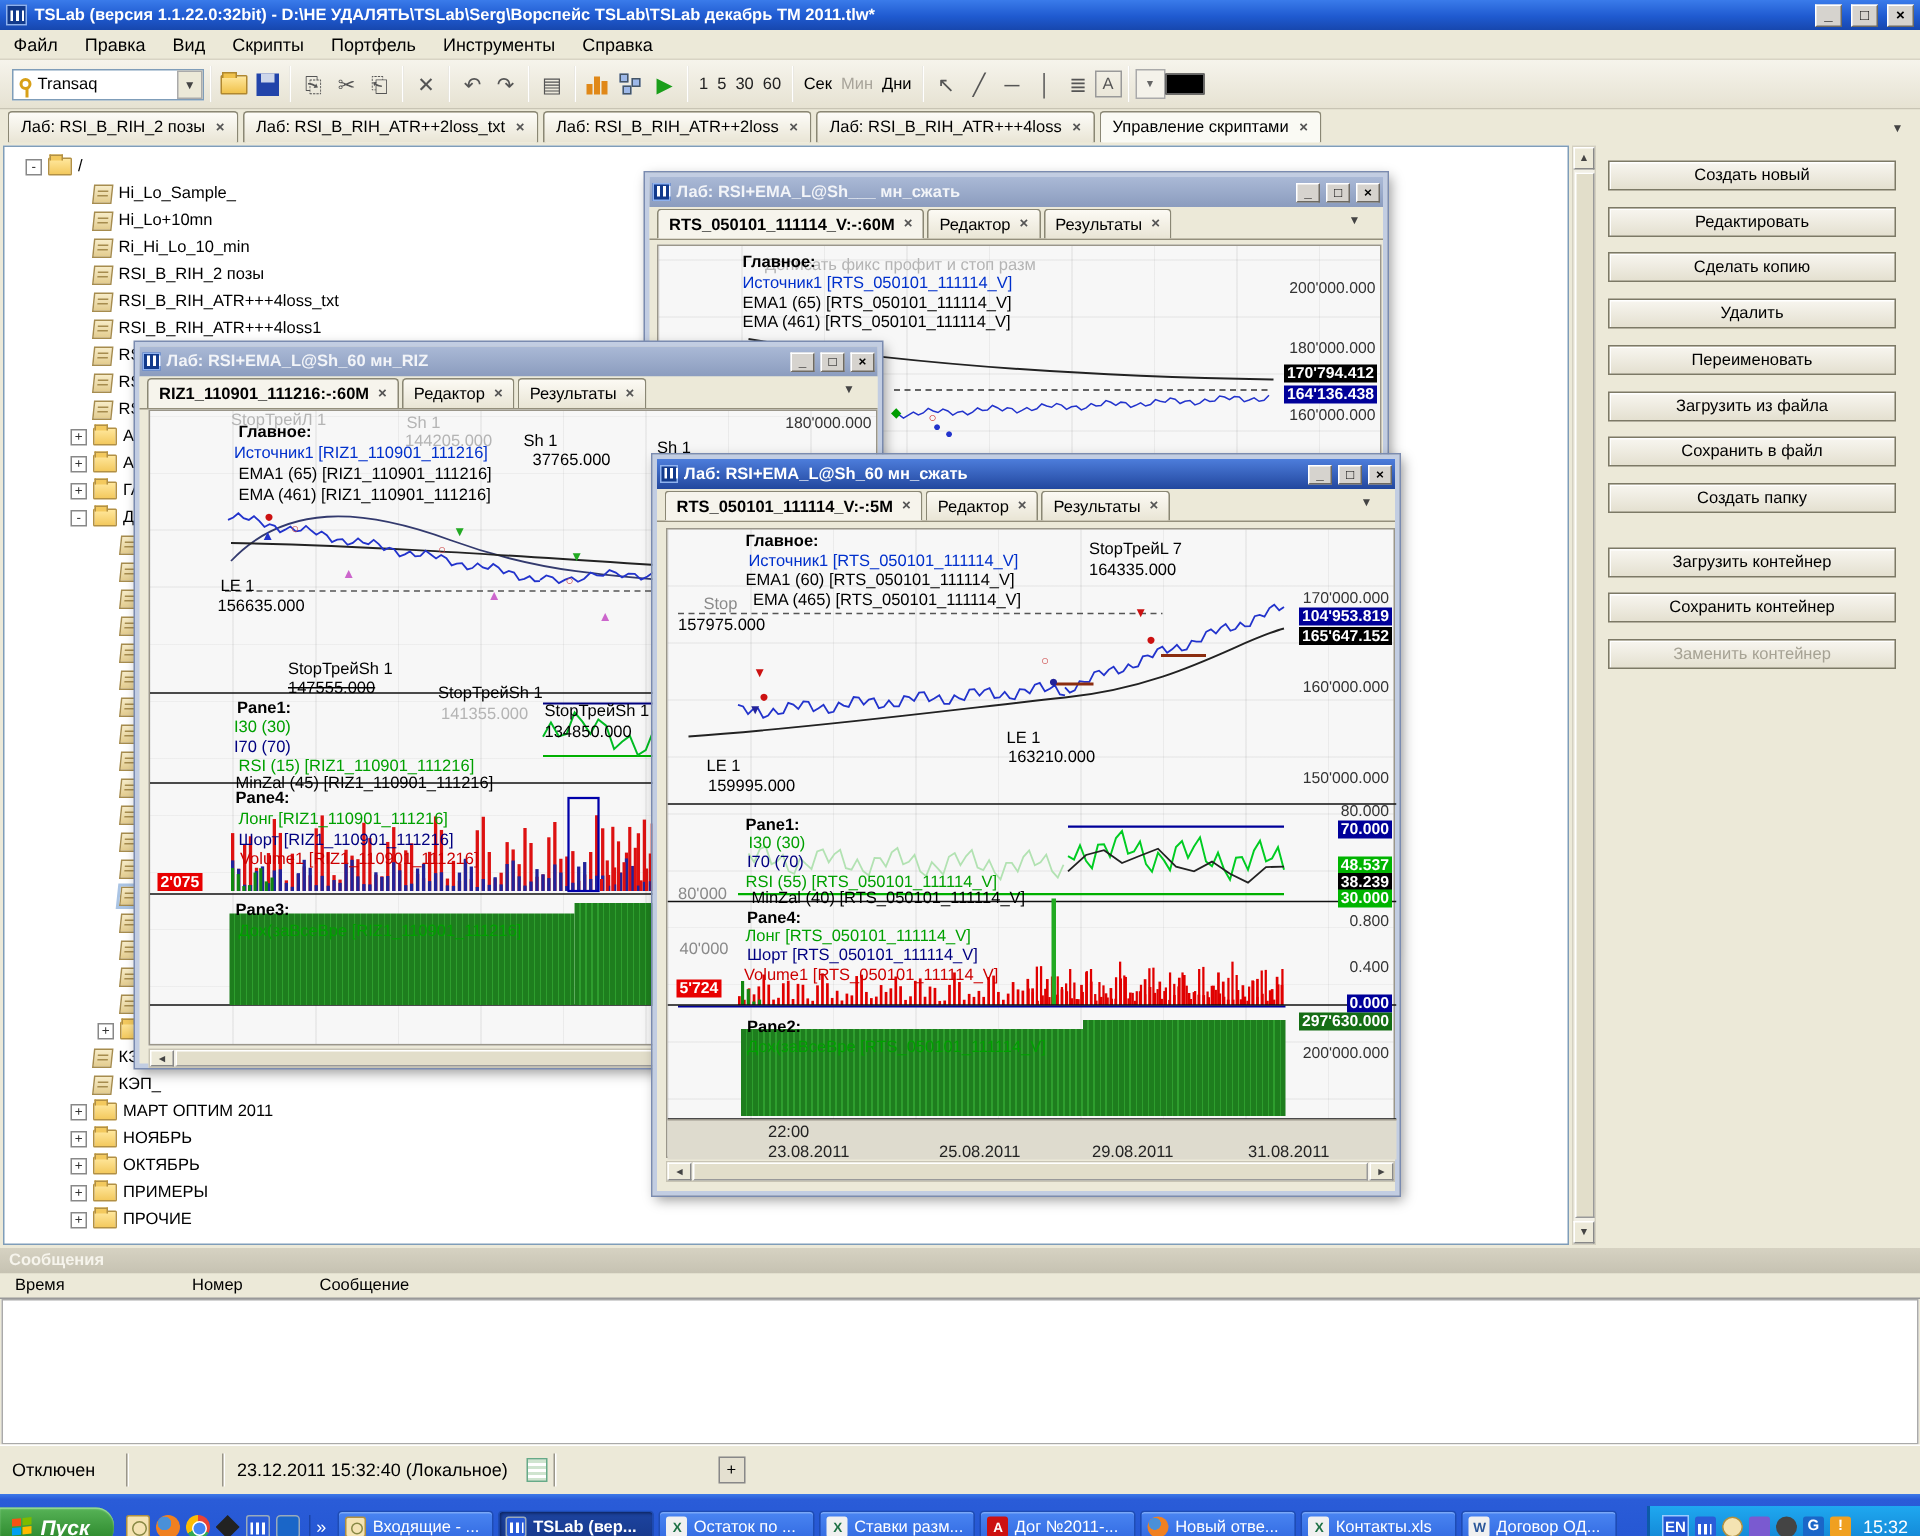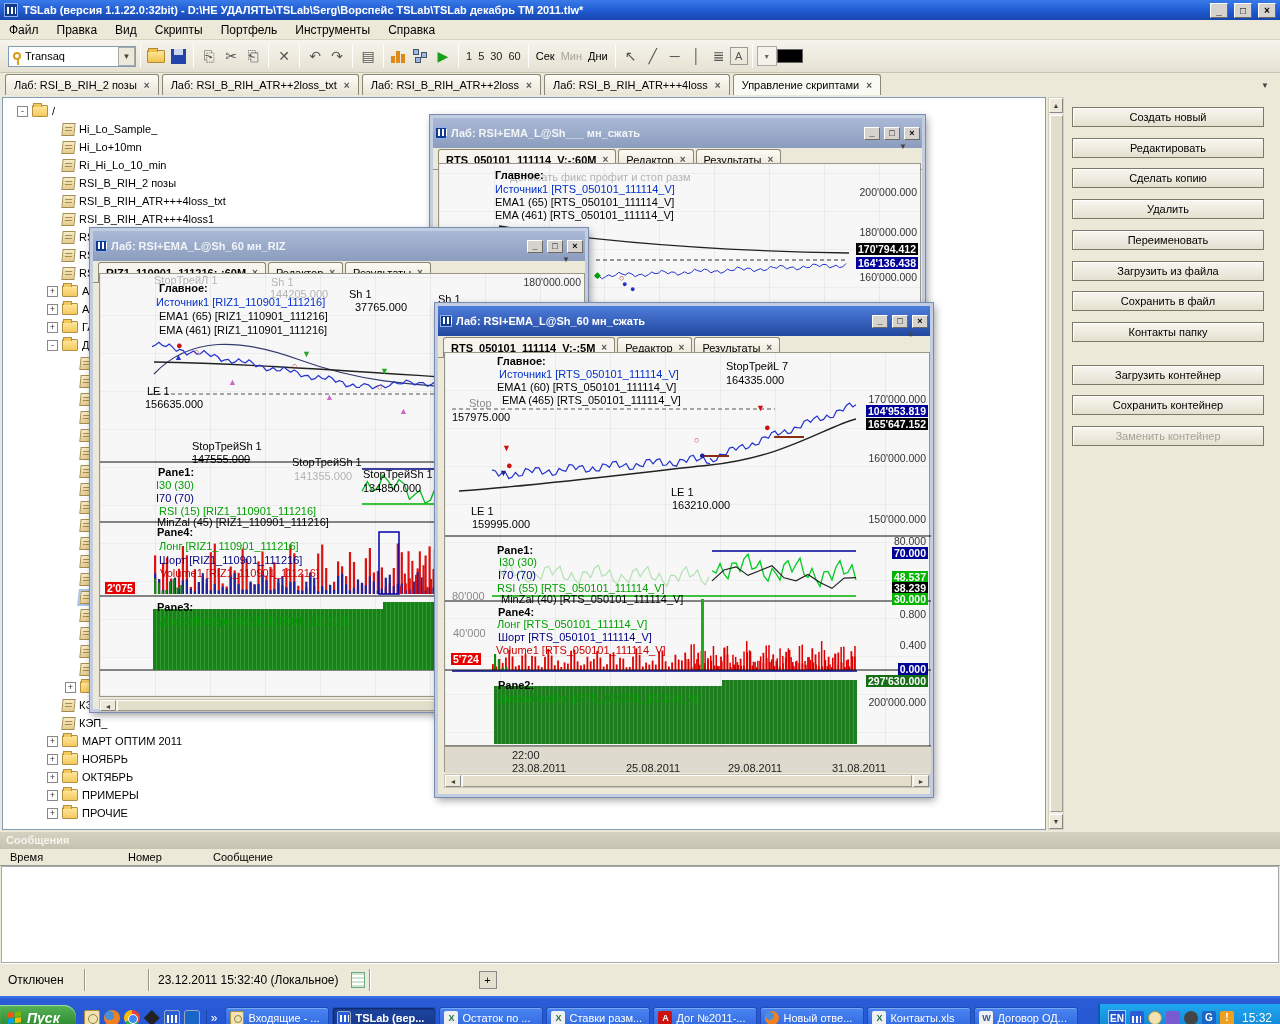--- a/index.html
+++ b/index.html
@@ -54,21 +54,21 @@
 .ticon.scroll::after{content:"";position:absolute;left:2px;top:3px;width:7px;height:1px;background:#a68c4e;box-shadow:0 3px #a68c4e}
 .trow.sel .ticon{outline:2px solid #aac4e4}
 #vscroll{position:absolute;left:1048px;top:97px;width:16px;height:733px;background:#f2f0e6;border:1px solid #d4d0c0;z-index:1}
 .sbtn{width:14px;height:15px;background:#ece9d8;border:1px solid #fff;border-right-color:#888;border-bottom-color:#888;font-size:7px;text-align:center;line-height:14px;color:#444}
 .sthumb{position:absolute;left:1px;width:13px;background:#e2deca;border:1px solid #fff;border-right-color:#999;border-bottom-color:#999}
 
 .xpbtn{position:absolute;left:1072px;width:192px;height:20px;background:linear-gradient(#f8f6f0,#e4e0d0);border:1px solid #7c7966;box-shadow:inset 1px 1px 0 #fff;font-size:11px;text-align:center;line-height:18px;z-index:2}
 .xpbtn.disabled{color:#a6a294}
 
 .mdi{position:absolute;background:#ece9d8;border:3px solid #c2cde2;outline:1px solid #7a8bb0;box-shadow:2px 3px 8px rgba(0,0,0,.4)}
-.mtitle{height:30px;display:flex;align-items:center;gap:4px;padding:0 2px;color:#fff;font-weight:bold}
+.mtitle{height:20px;display:flex;align-items:center;gap:4px;padding:0 2px;color:#fff;font-weight:bold}
 .mtitle.act{background:linear-gradient(180deg,#4d7ddb,#22479e)}
 .mtitle.inact{background:linear-gradient(180deg,#aab9d6,#8b9cbe);color:#f2f4f8}
 .mtitle .sp{flex:1}
 .mwb{width:16px;height:13px;background:#d6d3ce;border:1px solid #fff;border-right-color:#6e6a62;border-bottom-color:#6e6a62;font-size:9px;line-height:11px;text-align:center;font-weight:bold;color:#000}
 .mtabs{height:22px;display:flex;align-items:flex-end;padding-left:5px;background:#ece9d8;border-bottom:1px solid #948f7c}
 .mtab2{height:20px;border:1px solid #8a8774;border-bottom:none;border-radius:3px 3px 0 0;background:linear-gradient(#fcfaf4,#e9e5d5);display:flex;align-items:center;gap:6px;padding:0 7px;margin-right:2px;white-space:nowrap}
 .mtab2.active{font-weight:bold;background:#f6f4ec}
 .mcontent{position:absolute;background:#f7f7f7;border:1px solid #9a968a;background-image:repeating-linear-gradient(90deg,rgba(0,0,0,.05) 0 1px,transparent 1px 55px),repeating-linear-gradient(0deg,rgba(0,0,0,.04) 0 1px,transparent 1px 38px)}
 .csvg{position:absolute;left:0;top:0;pointer-events:none}
 .lg{position:absolute;white-space:nowrap;font-size:11px}
@@ -512,21 +512,21 @@
     <button class="xpbtn" style="top: 168.4px;">Сделать копию</button>
 
     <button class="xpbtn" style="top: 199.1px;">Удалить</button>
 
     <button class="xpbtn" style="top: 229.8px;">Переименовать</button>
 
     <button class="xpbtn" style="top: 260.5px;">Загрузить из файла</button>
 
     <button class="xpbtn" style="top: 291.2px;">Сохранить в файл</button>
 
-    <button class="xpbtn" style="top: 321.9px;">Контакты папку</button>
+    <button class="xpbtn" style="top: 321.9px;">Создать папку</button>
 
     <button class="xpbtn" style="top: 364.6px;">Загрузить контейнер</button>
 
     <button class="xpbtn" style="top: 395.3px;">Сохранить контейнер</button>
 
     <button class="xpbtn disabled" style="top: 426px;">Заменить контейнер</button>
   </div>
 
 <div class="mdi" style="left:430px;top:115px;width:495px;height:520px;z-index:3">
   <div class="mtitle inact">

